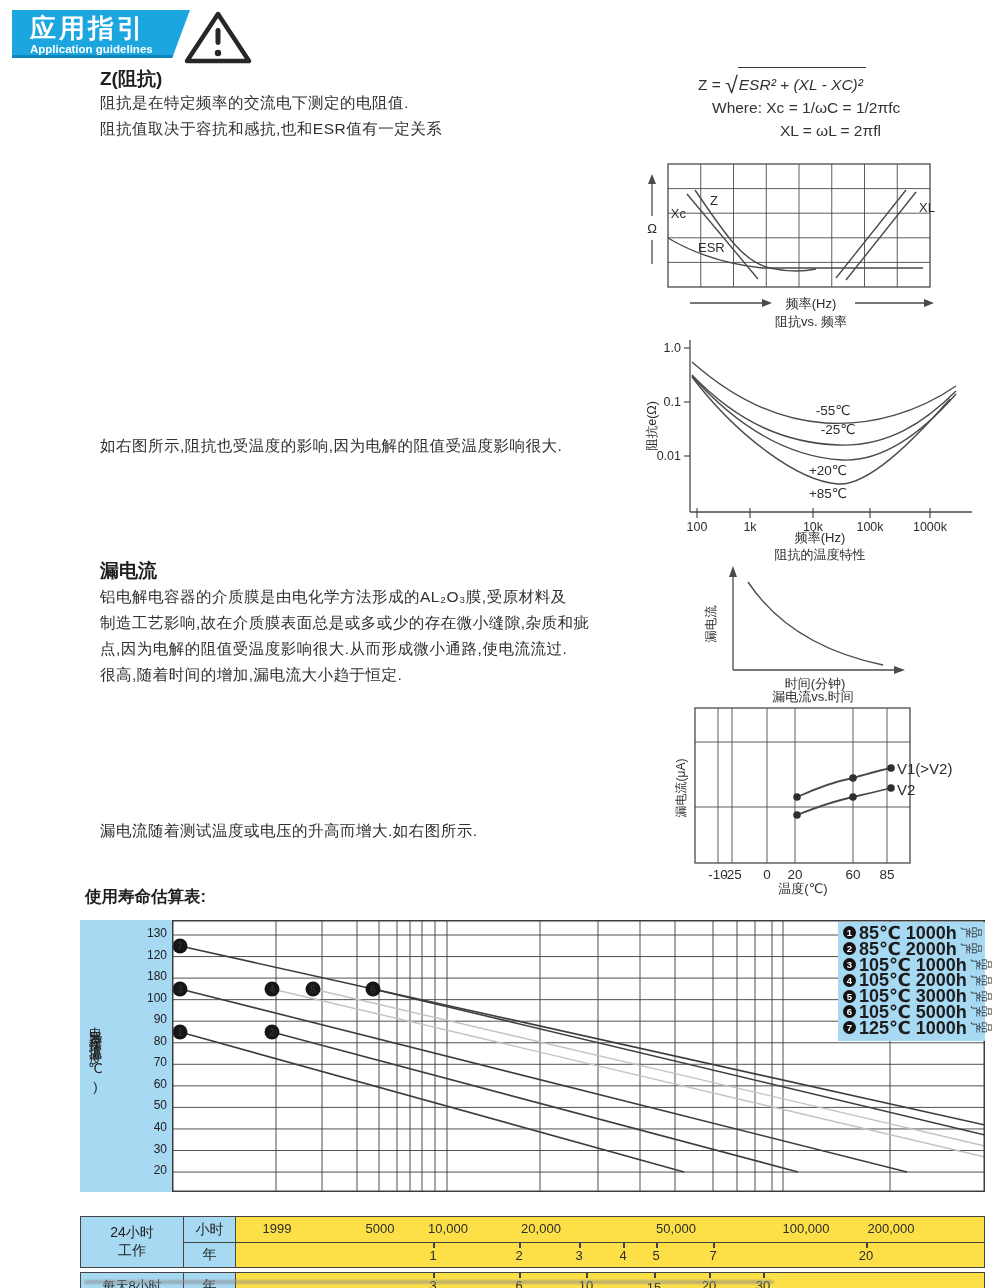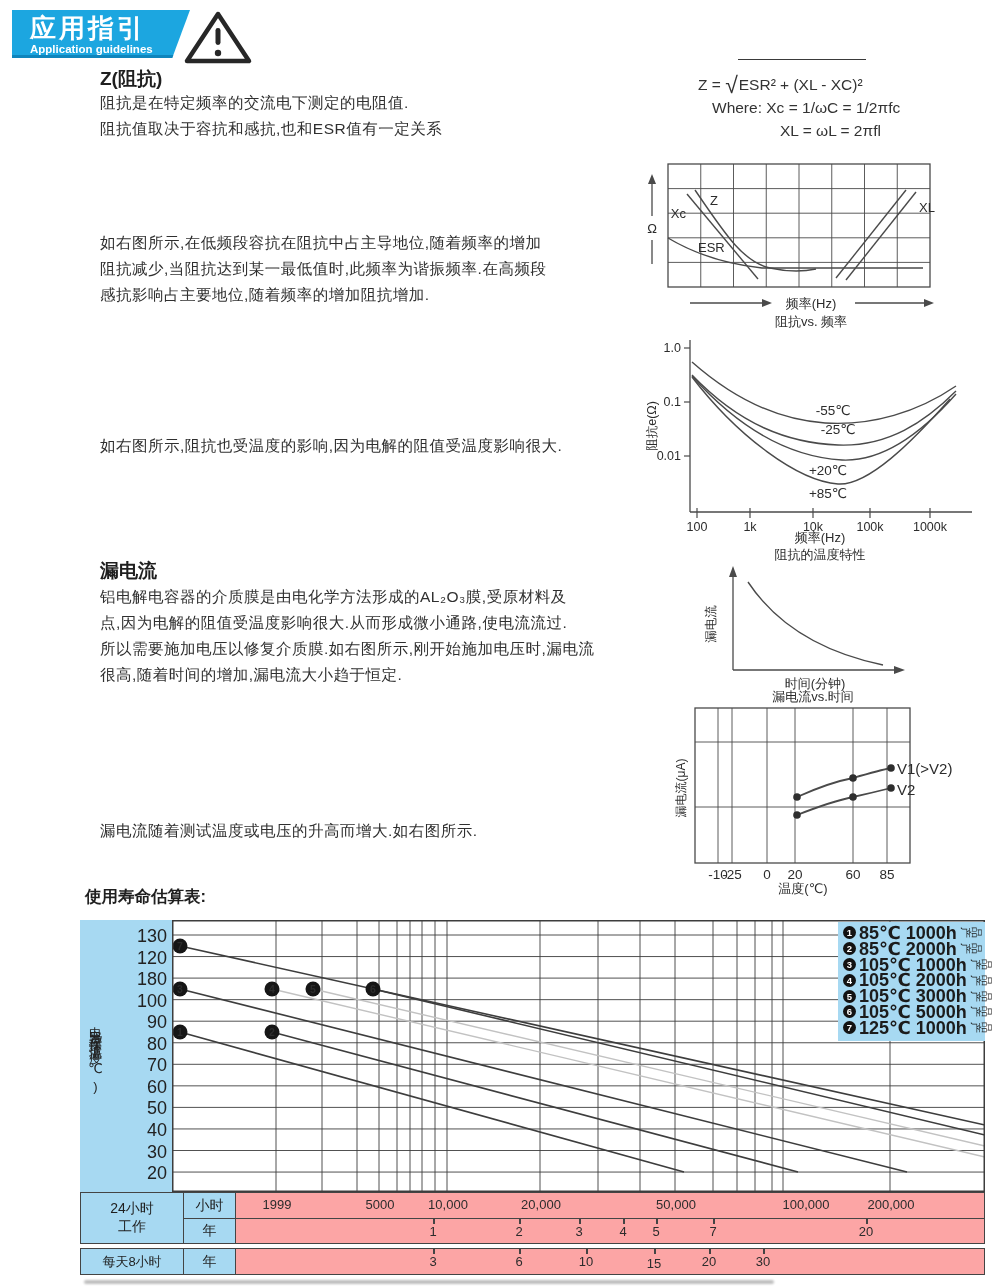--- a/index.html
+++ b/index.html
@@ -10,39 +10,39 @@
   #banner{left:12px;top:10px;width:178px;height:48px;background:#1ca6e0;
           clip-path:polygon(0 0,100% 0,90% 100%,0 100%);box-shadow:inset 0 -3px 0 #0f85bc;}
   #banner .t1{position:absolute;left:18px;top:1px;color:#fff;font-size:26px;font-weight:bold;letter-spacing:3px;}
   #banner .t2{position:absolute;left:18px;top:33px;color:#fff;font-size:11.5px;font-weight:bold;}
   
   .h1{font-size:19px;font-weight:600;color:#1f1f1f;}
   .para div{font-size:15.5px;line-height:26px;color:#2f2f2f;letter-spacing:.5px;}
   
   .formula{font-size:15.5px;color:#333;}
   .sqrt{font-size:23px;vertical-align:-3px;}
-  .radicand{border-top:1.8px solid #3a3a3a;padding:16px 3px 0 1px;}
+  .radicand{border-top:1.8px solid #3a3a3a;padding:8px 3px 0 1px;font-style:italic;}
   
   svg text{fill:#2c2c2c;font-family:"Liberation Sans","DejaVu Sans",sans-serif;}
   .axln{stroke:#4a4a4a;stroke-width:1.3;fill:none;}
   .crv{stroke:#4a4a4a;stroke-width:1.4;fill:none;}
   
   #tempPanel{left:80px;top:920px;width:92px;height:272px;background:#a7d9f2;}
   #tempPanel .vlabel{position:absolute;left:6px;top:0;height:272px;display:flex;align-items:center;}
   #tempPanel .vlabel span{writing-mode:vertical-rl;text-orientation:upright;font-size:13px;letter-spacing:3px;color:#222;}
-  .tempTick{position:absolute;right:5px;width:60px;text-align:right;font-size:18px;color:#222;}
+  .tempTick{position:absolute;right:5px;width:60px;text-align:right;font-size:12px;color:#222;}
   #legendBox{left:838px;top:922px;width:147px;height:119px;background:#a7d9f2;padding-top:3px;box-sizing:border-box;}
   .lrow{display:flex;align-items:center;height:15.8px;padding-left:5px;}
   .lnum{width:13px;height:13px;border-radius:50%;background:#121212;color:#fff;font-size:9.5px;font-weight:bold;
         display:flex;align-items:center;justify-content:center;flex-shrink:0;margin-right:3px;}
   .ltext{font-size:18px;font-weight:600;color:#1c1c1c;white-space:nowrap;}
   .lprod{margin-left:3px;display:inline-flex;}
   .lprod span{display:inline-block;transform:rotate(90deg);font-size:11px;width:11px;color:#1c1c1c;}
   
-  .btbox{background:#fca5a5;border:1px solid #444;box-sizing:border-box;}
+  .btbox{background:#fde047;border:1px solid #444;box-sizing:border-box;margin-top:24px;}
   .bluecell{position:absolute;background:#a7d9f2;border-right:1px solid #444;box-sizing:border-box;
             display:flex;align-items:center;justify-content:center;font-size:14px;color:#1f1f1f;}
   .vallabel{position:absolute;width:52px;text-align:center;font-size:13px;color:#2c2c2c;}
   .valtick{position:absolute;top:0;width:1.5px;height:5px;background:#444;}
   #smudge{left:84px;top:1280px;width:690px;height:3.5px;background:#8a8a8a;opacity:.55;filter:blur(1.2px);border-radius:2px;}
 </style>
 </head>
 <body>
 
 <div id="page">
@@ -63,25 +63,20 @@
     <div>阻抗值取决于容抗和感抗,也和ESR值有一定关系</div>
   </div>
 
   <div class="abs formula" style="left:698px;top:72px">
     <span>Z =</span>
     <span class="sqrt">√</span><span class="radicand">ESR² + (XL - XC)²</span>
   </div>
   <div class="abs formula" style="left:712px;top:99px">Where: Xc = 1/ωC = 1/2πfc</div>
   <div class="abs formula" style="left:780px;top:122px">XL = ωL = 2πfl</div>
 
-  <div class="abs para" style="left:100px;top:230px">
-    <div>如右图所示,在低频段容抗在阻抗中占主导地位,随着频率的增加</div>
-    <div>阻抗减少,当阻抗达到某一最低值时,此频率为谐振频率.在高频段</div>
-    <div>感抗影响占主要地位,随着频率的增加阻抗增加.</div>
-  </div>
 
   <svg class="abs" style="left:640px;top:152px" width="357" height="178" viewBox="0 0 357 178" id="c1">
     <g id="c1grid">
         <line x1="60.75" y1="12" x2="60.75" y2="135" stroke="#4a4a4a" stroke-width="0.9"></line>
         <line x1="93.5" y1="12" x2="93.5" y2="135" stroke="#4a4a4a" stroke-width="0.9"></line>
         <line x1="126.25" y1="12" x2="126.25" y2="135" stroke="#4a4a4a" stroke-width="0.9"></line>
         <line x1="159" y1="12" x2="159" y2="135" stroke="#4a4a4a" stroke-width="0.9"></line>
         <line x1="191.75" y1="12" x2="191.75" y2="135" stroke="#4a4a4a" stroke-width="0.9"></line>
         <line x1="224.5" y1="12" x2="224.5" y2="135" stroke="#4a4a4a" stroke-width="0.9"></line>
         <line x1="257.25" y1="12" x2="257.25" y2="135" stroke="#4a4a4a" stroke-width="0.9"></line>
@@ -146,22 +141,22 @@
     <text x="188" y="145" font-size="13.5" text-anchor="middle">+20℃</text>
     <text x="188" y="168" font-size="13.5" text-anchor="middle">+85℃</text>
     <text x="16" y="96" font-size="12.5" text-anchor="middle" transform="rotate(-90 16 96)">阻抗e(Ω)</text>
     <text x="180" y="212" font-size="13" text-anchor="middle">频率(Hz)</text>
     <text x="180" y="229" font-size="13" text-anchor="middle">阻抗的温度特性</text>
   </svg>
 
   <div class="abs h1" style="left:100px;top:558px">漏电流</div>
   <div class="abs para" style="left:100px;top:584px">
     <div>铝电解电容器的介质膜是由电化学方法形成的AL₂O₃膜,受原材料及</div>
+    <div>制造工艺影响,故在介质膜表面总是或多或少的存在微小缝隙,杂质和疵</div>
     <div>点,因为电解的阻值受温度影响很大.从而形成微小通路,使电流流过.</div>
-    <div>所以需要施加电压以修复介质膜.如右图所示,刚开始施加电压时,漏电流</div>
     <div>很高,随着时间的增加,漏电流大小趋于恒定.</div>
   </div>
 
   <svg class="abs" style="left:675px;top:558px" width="322" height="145" viewBox="0 0 322 145" id="c3">
     <line x1="58" y1="112" x2="58" y2="16" class="axln"></line>
     <polygon points="58,8 54,19 62,19" fill="#4a4a4a"></polygon>
     <line x1="58" y1="112" x2="222" y2="112" class="axln"></line>
     <polygon points="230,112 219,108 219,116" fill="#4a4a4a"></polygon>
     <path d="M73,24 C105,72 155,96 208,107" class="crv"></path>
     <text x="40" y="66" font-size="12.5" text-anchor="middle" transform="rotate(-90 40 66)">漏电流</text>

